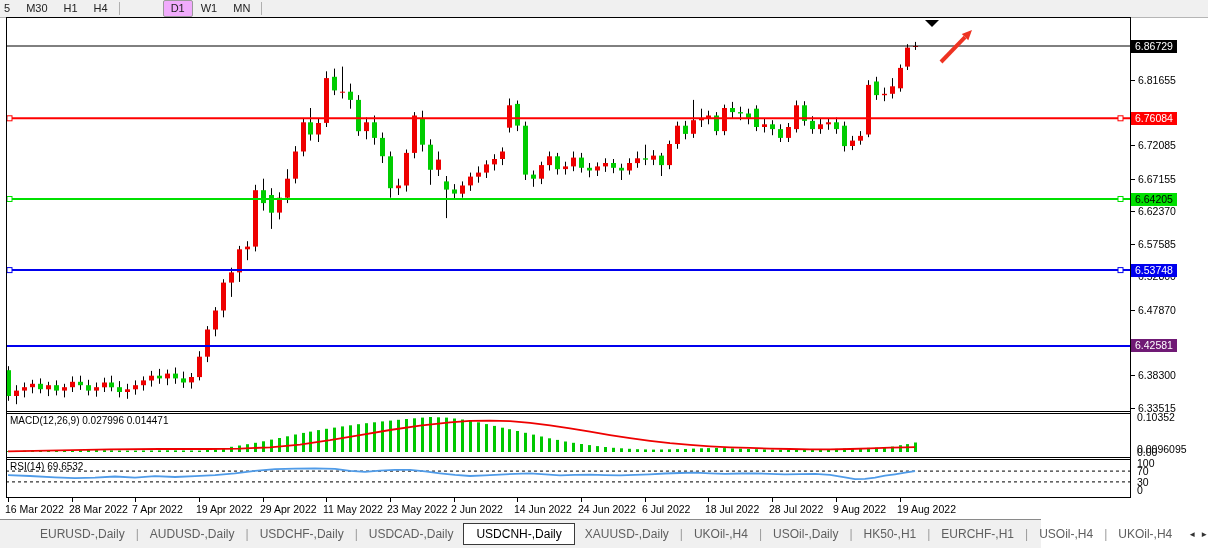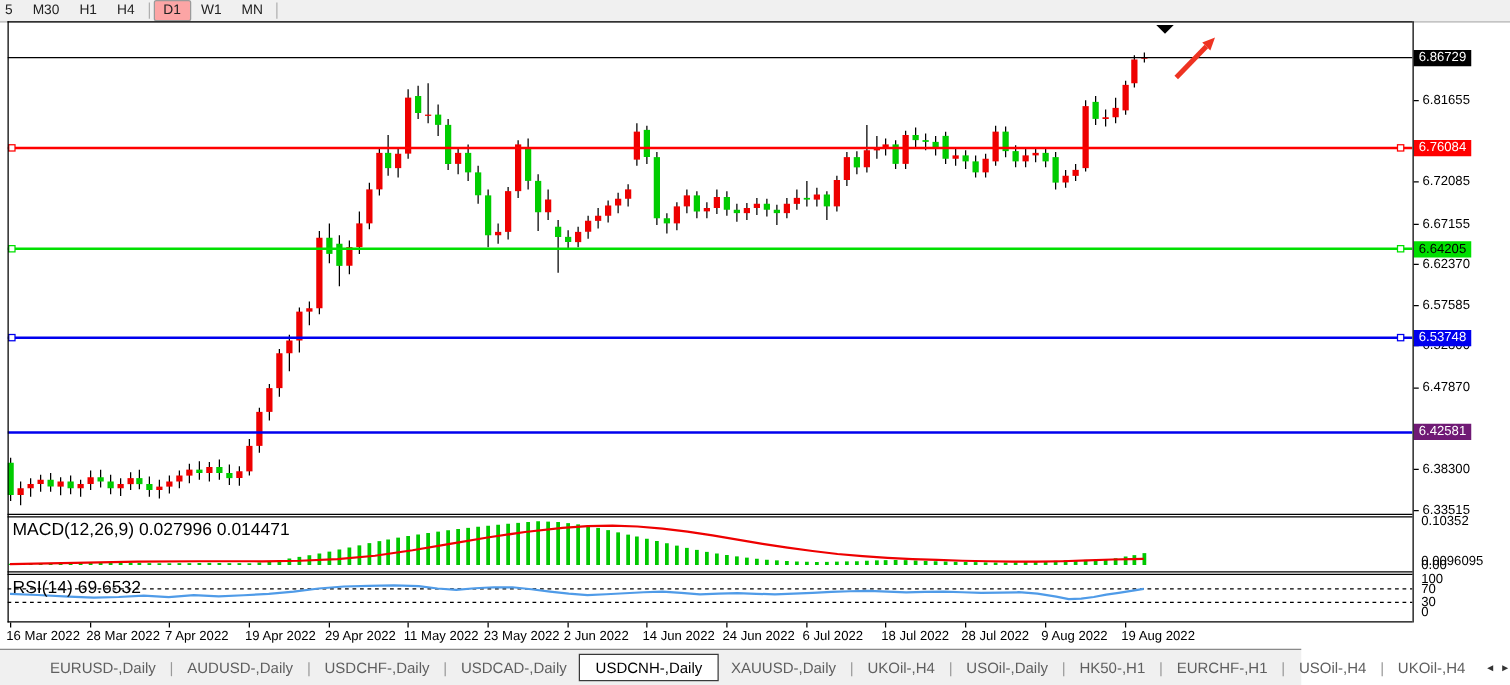--- a/index.html
+++ b/index.html
@@ -3,30 +3,30 @@
 <meta charset="utf-8">
 <style>
   html,body{margin:0;padding:0;background:#fff;width:1208px;height:548px;overflow:hidden;
     font-family:"Liberation Sans",sans-serif;}
   .stage{position:relative;width:1208px;height:548px;background:#fff;}
   
   .toolbar{position:absolute;left:0;top:0;width:1208px;height:17px;background:#f0f0f0;
     border-bottom:1px solid #b5b5b5;display:flex;align-items:center;font-size:11px;color:#222;}
   .tfbtn{padding:0 7px;height:15px;line-height:15px;cursor:default;border:1px solid transparent;}
   .tfbtn.first{padding-left:3px;}
-  .tfbtn.active{background:#fca5a5;border:1px solid #9a9a9a;border-radius:2px;}
+  .tfbtn.active{background:#f0abfc;border:1px solid #9a9a9a;border-radius:2px;margin-left:40px;}
   .tfsep{width:1px;height:13px;background:#b0b0b0;margin:0 3px;}
   
   .bline{position:absolute;background:#000;}
   
   .chart-title{position:absolute;left:13px;top:21px;font-size:12px;color:#000;white-space:pre;}
   .chart-title .dd{font-size:8px;margin-right:5px;vertical-align:1px;}
   svg{position:absolute;display:block;}
   
-  .ind-label{position:absolute;left:10px;font-size:14px;color:#000;}
+  .ind-label{position:absolute;left:10px;font-size:10px;color:#000;}
   
   #price-axis{position:absolute;left:1131px;top:17px;width:77px;height:481px;}
   .ptick-dash{position:absolute;left:0;width:4px;height:1px;background:#000;}
   .ptick-label{position:absolute;left:7px;font-size:10.5px;color:#000;white-space:nowrap;}
   .pbadge{position:absolute;left:0;height:13px;line-height:13px;font-size:10.5px;
     padding:0 4px;white-space:nowrap;}
   .ind-axis-label{position:absolute;left:6px;font-size:10.5px;color:#000;white-space:nowrap;}
   
   #time-axis{position:absolute;left:0;top:497px;width:1208px;height:21px;}
   .ttick{position:absolute;top:1px;width:1px;height:4px;background:#000;}

